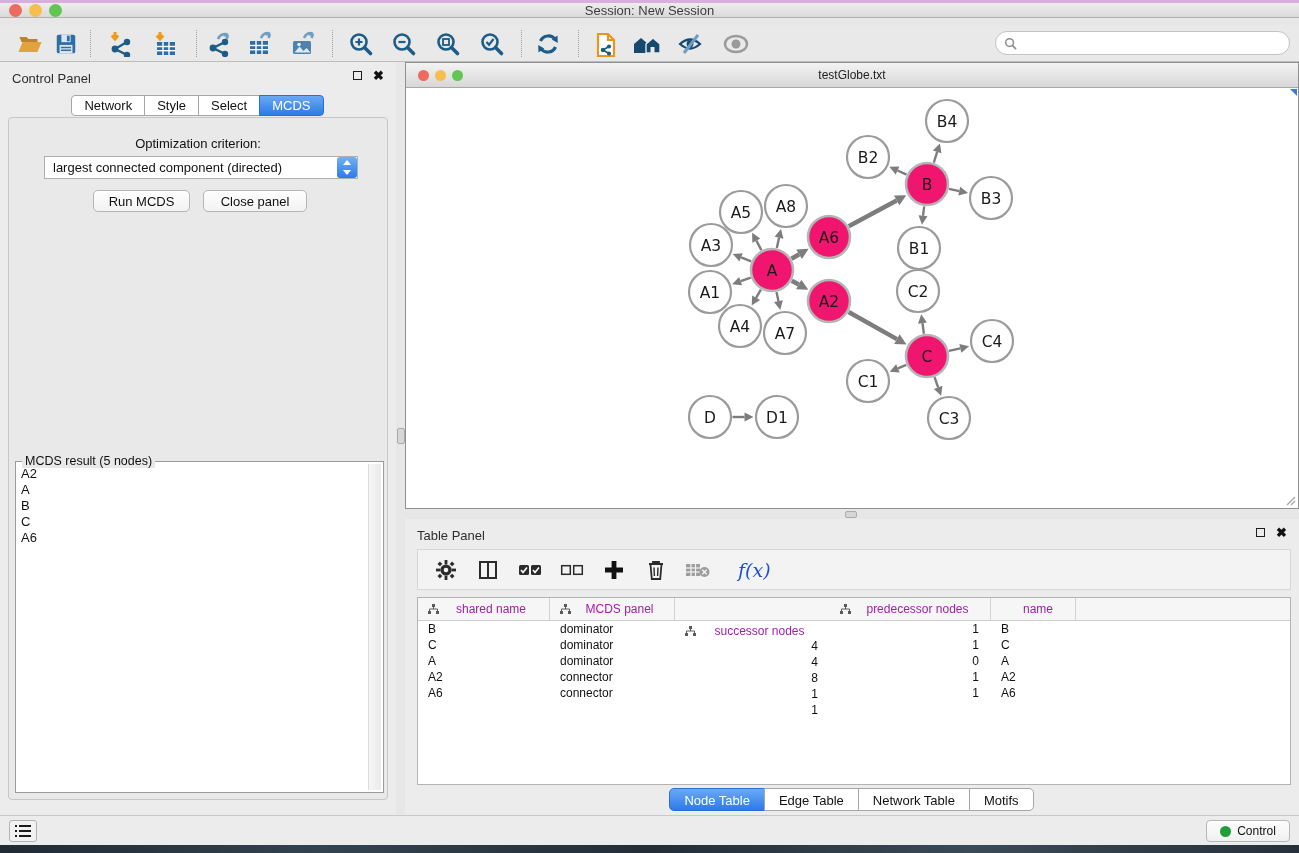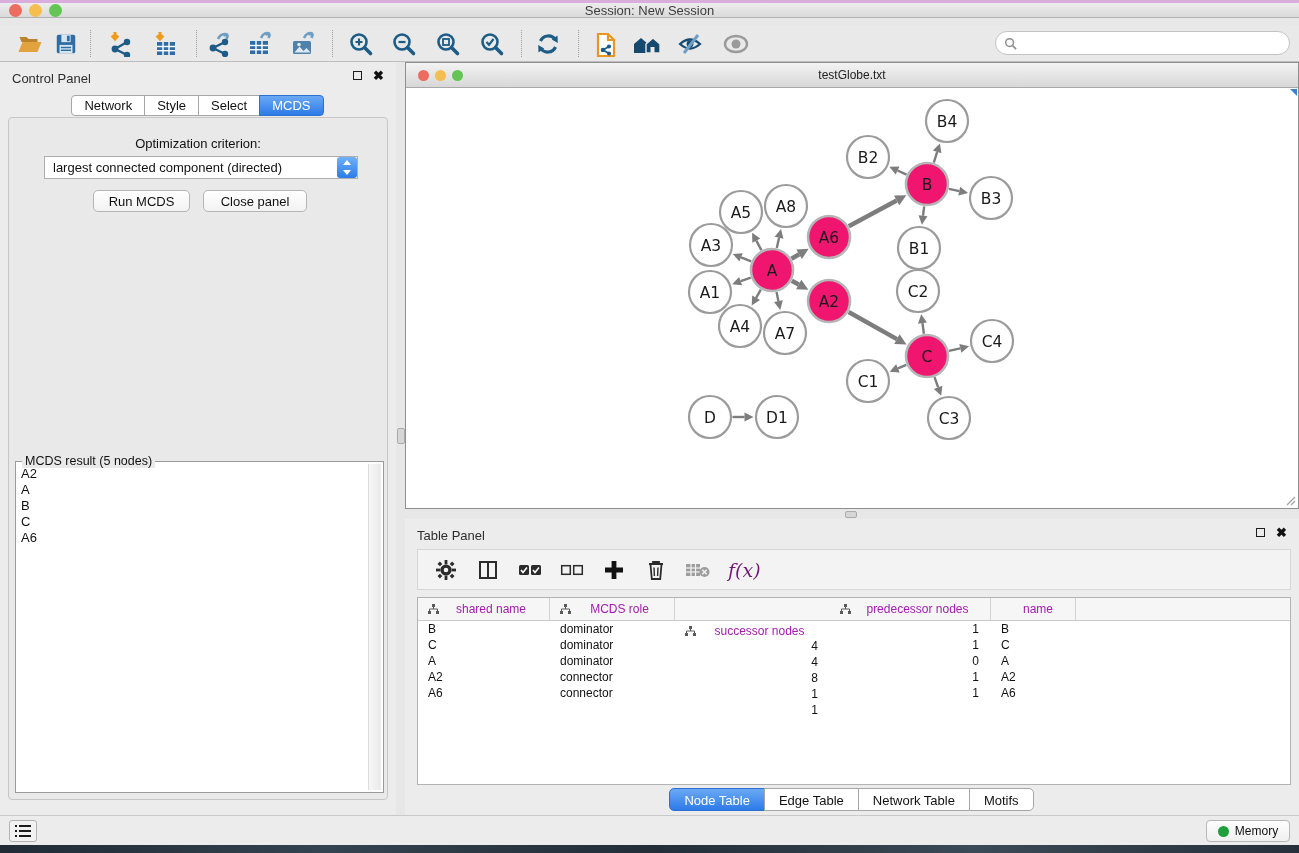--- a/index.html
+++ b/index.html
@@ -94,21 +94,21 @@
   #h-divider-grip { left:845px; top:511px; width:12px; height:7px; background:#d6d6d6;
     border:1px solid #ababab; border-radius:2px; }
 
   
   #table-panel { left:405px; top:519px; width:894px; height:296px; background:#ececec; }
   #tp-toolbar { position:absolute; left:12px; top:30px; width:874px; height:41px;
     background:#f3f3f3; border:1px solid #d7d7d7; display:flex; align-items:center;
     gap:14px; padding-left:14px; }
   .tp-icon { display:flex; align-items:center; justify-content:center; width:28px; height:28px; }
   #fx-label { font-family:"DejaVu Serif", serif; font-style:italic; font-size:19px;
-    color:#701a75; margin-left:2px; }
+    color:#1d4ed8; margin-left:12px; }
   #node-table { position:absolute; left:12px; top:78px; width:874px; height:188px;
     background:#fff; border:1px solid #b3b3b3; overflow:hidden; }
   #table-header-row { display:flex; height:23px; background:#f6f6f6;
     border-bottom:1px solid #cccccc; }
   .th { display:flex; align-items:center; font-size:12px; color:#a21caf;
     border-right:1px solid #d2d2d2; padding-left:10px; gap:6px; }
   .th .lbl { flex:1; text-align:center; padding-right:12px; }
   .th.no-icon .lbl { padding-right:0; }
   .c0{width:132px;} .c1{width:125px;} .c2{width:155px;margin-top:33px;} .c3{width:161px;} .c4{width:85px; }
   .th.cfill { flex:1; border-right:none; }
@@ -528,21 +528,21 @@
         </div>
         <div class="th c1">
           <svg width="11" height="11" viewBox="0 0 11 11">
             <g fill="#5a5a5a">
               <rect x="4" y="0" width="3" height="3"></rect>
               <rect x="0" y="7" width="3" height="3"></rect>
               <rect x="8" y="7" width="3" height="3"></rect>
             </g>
             <path d="M5.5 3 v2 M1.5 7 v-2 h8 v2" stroke="#5a5a5a" fill="none" stroke-width="1"></path>
           </svg>
-          <span class="lbl">MCDS role</span>
+          <span class="lbl">MCDS panel</span>
         </div>
         <div class="th c2">
           <svg width="11" height="11" viewBox="0 0 11 11">
             <g fill="#5a5a5a">
               <rect x="4" y="0" width="3" height="3"></rect>
               <rect x="0" y="7" width="3" height="3"></rect>
               <rect x="8" y="7" width="3" height="3"></rect>
             </g>
             <path d="M5.5 3 v2 M1.5 7 v-2 h8 v2" stroke="#5a5a5a" fill="none" stroke-width="1"></path>
           </svg>
@@ -619,16 +619,16 @@
           <rect x="4" y="1" width="12" height="2"></rect>
         <rect x="0" y="6" width="2" height="2"></rect>
           <rect x="4" y="6" width="12" height="2"></rect>
         <rect x="0" y="11" width="2" height="2"></rect>
           <rect x="4" y="11" width="12" height="2"></rect>
       </g>
     </svg>
   </div>
   <div id="memory-btn">
     <span class="dot"></span>
-    <span>Memory</span>
+    <span>Control</span>
   </div>
 </div>
 <div class="abs" id="desktop-strip-bottom"></div>
 
 </body></html>

